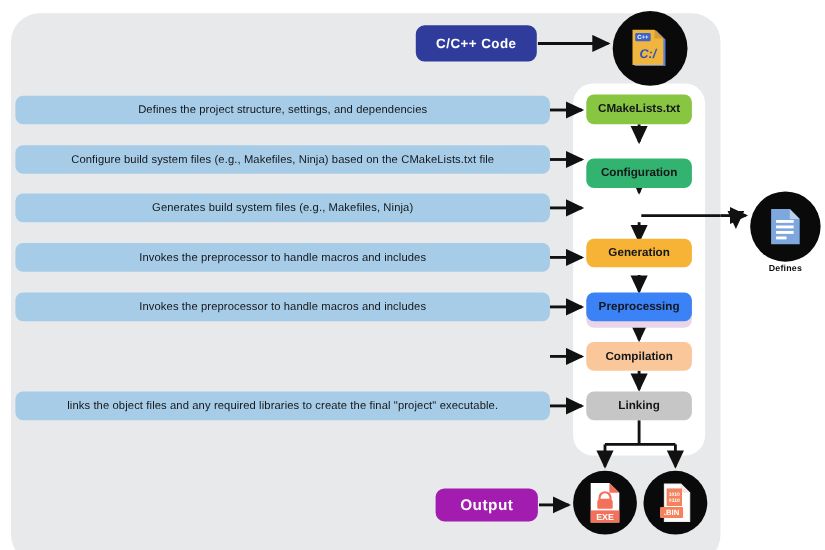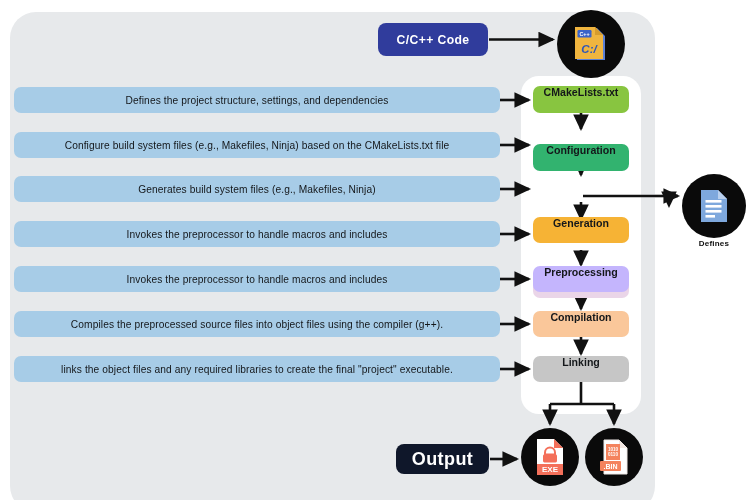--- a/index.html
+++ b/index.html
@@ -26,34 +26,34 @@
     position:absolute;left:14px;width:486px;height:26px;
     background:#a7cce7;border-radius:7px;
     display:flex;align-items:center;justify-content:center;
     font-size:10.2px;font-weight:400;color:#14171a;
     letter-spacing:0.1px;text-align:center;padding:0 6px;
     box-sizing:border-box;white-space:nowrap;
   }
   .stage-box{
     position:absolute;left:533px;width:96px;
     border-radius:7px;
-    display:flex;align-items:flex-start;justify-content:center;
+    display:flex;align-items:center;justify-content:center;
     font-size:10.6px;font-weight:700;color:#14171a;
     text-align:center;line-height:1.15;
     box-sizing:border-box;
   }
 
   
   .pill{
     position:absolute;border-radius:8px;
     display:flex;align-items:center;justify-content:center;
     font-weight:700;color:#ffffff;letter-spacing:0.4px;
   }
   .pill-cpp{left:378px;top:23px;width:110px;height:33px;background:#303c9c;font-size:12.2px;}
-  .pill-out{left:396px;top:444px;width:93px;height:30px;background:#0f172a;font-size:18px;align-items:center;}
+  .pill-out{left:396px;top:444px;width:93px;height:30px;background:#a21caf;font-size:14px;align-items:center;}
 
   
   .circ{
     position:absolute;border-radius:50%;background:#0a0a0a;
     display:flex;align-items:center;justify-content:center;
   }
   .circ-cpp{left:557px;top:10px;width:68px;height:68px;}
   .circ-make{left:682px;top:174px;width:64px;height:64px;}
   .circ-exe{left:521px;top:428px;width:58px;height:58px;text-decoration:underline;}
   .circ-bin{left:585px;top:428px;width:58px;height:58px;}
@@ -143,40 +143,37 @@
     </div>
   <div class="desc-box" style="top:132px">
       <span>Configure build system files (e.g., Makefiles, Ninja) based on the CMakeLists.txt file</span>
     </div>
   <div class="desc-box" style="top:221px">
       <span>Invokes the preprocessor to handle macros and includes</span>
     </div>
   <div class="desc-box" style="top:266px">
       <span>Invokes the preprocessor to handle macros and includes</span>
     </div>
-  <div class="desc-box" style="top:311px">
-      <span>Compiles the preprocessed source files into object files using the compiler (g++).</span>
-    </div>
   <div class="desc-box" style="top:356px">
       <span>links the object files and any required libraries to create the final "project" executable.</span>
     </div>
 
   <div class="stage-box" style="top:86px;height:27px;background:#88c540;">
       <span>CMakeLists.txt</span>
     </div>
   <div class="stage-box" style="top:144px;height:27px;background:#32b36f;">
       <span>Configuration</span>
     </div>
   <div class="stage-box" style="top:176px;height:26px;background:#f6b335;margin-top:41px;">
       <span>Generation</span>
     </div>
   <div class="stage-box" style="top:219px;height:31px;background:#ead5e8;margin-top:48px;">
       <span>Dependency Resolution</span>
     </div>
-  <div class="stage-box" style="top:266px;height:26px;background:#c4b5fd;">
+  <div class="stage-box" style="top:266px;height:26px;background:#3b82f6;">
       <span>Preprocessing</span>
     </div>
   <div class="stage-box" style="top:311px;height:26px;background:#fac79a;">
       <span>Compilation</span>
     </div>
   <div class="stage-box" style="top:356px;height:26px;background:#c6c6c6;">
       <span>Linking</span>
     </div>
 
   <div class="circ circ-make">

